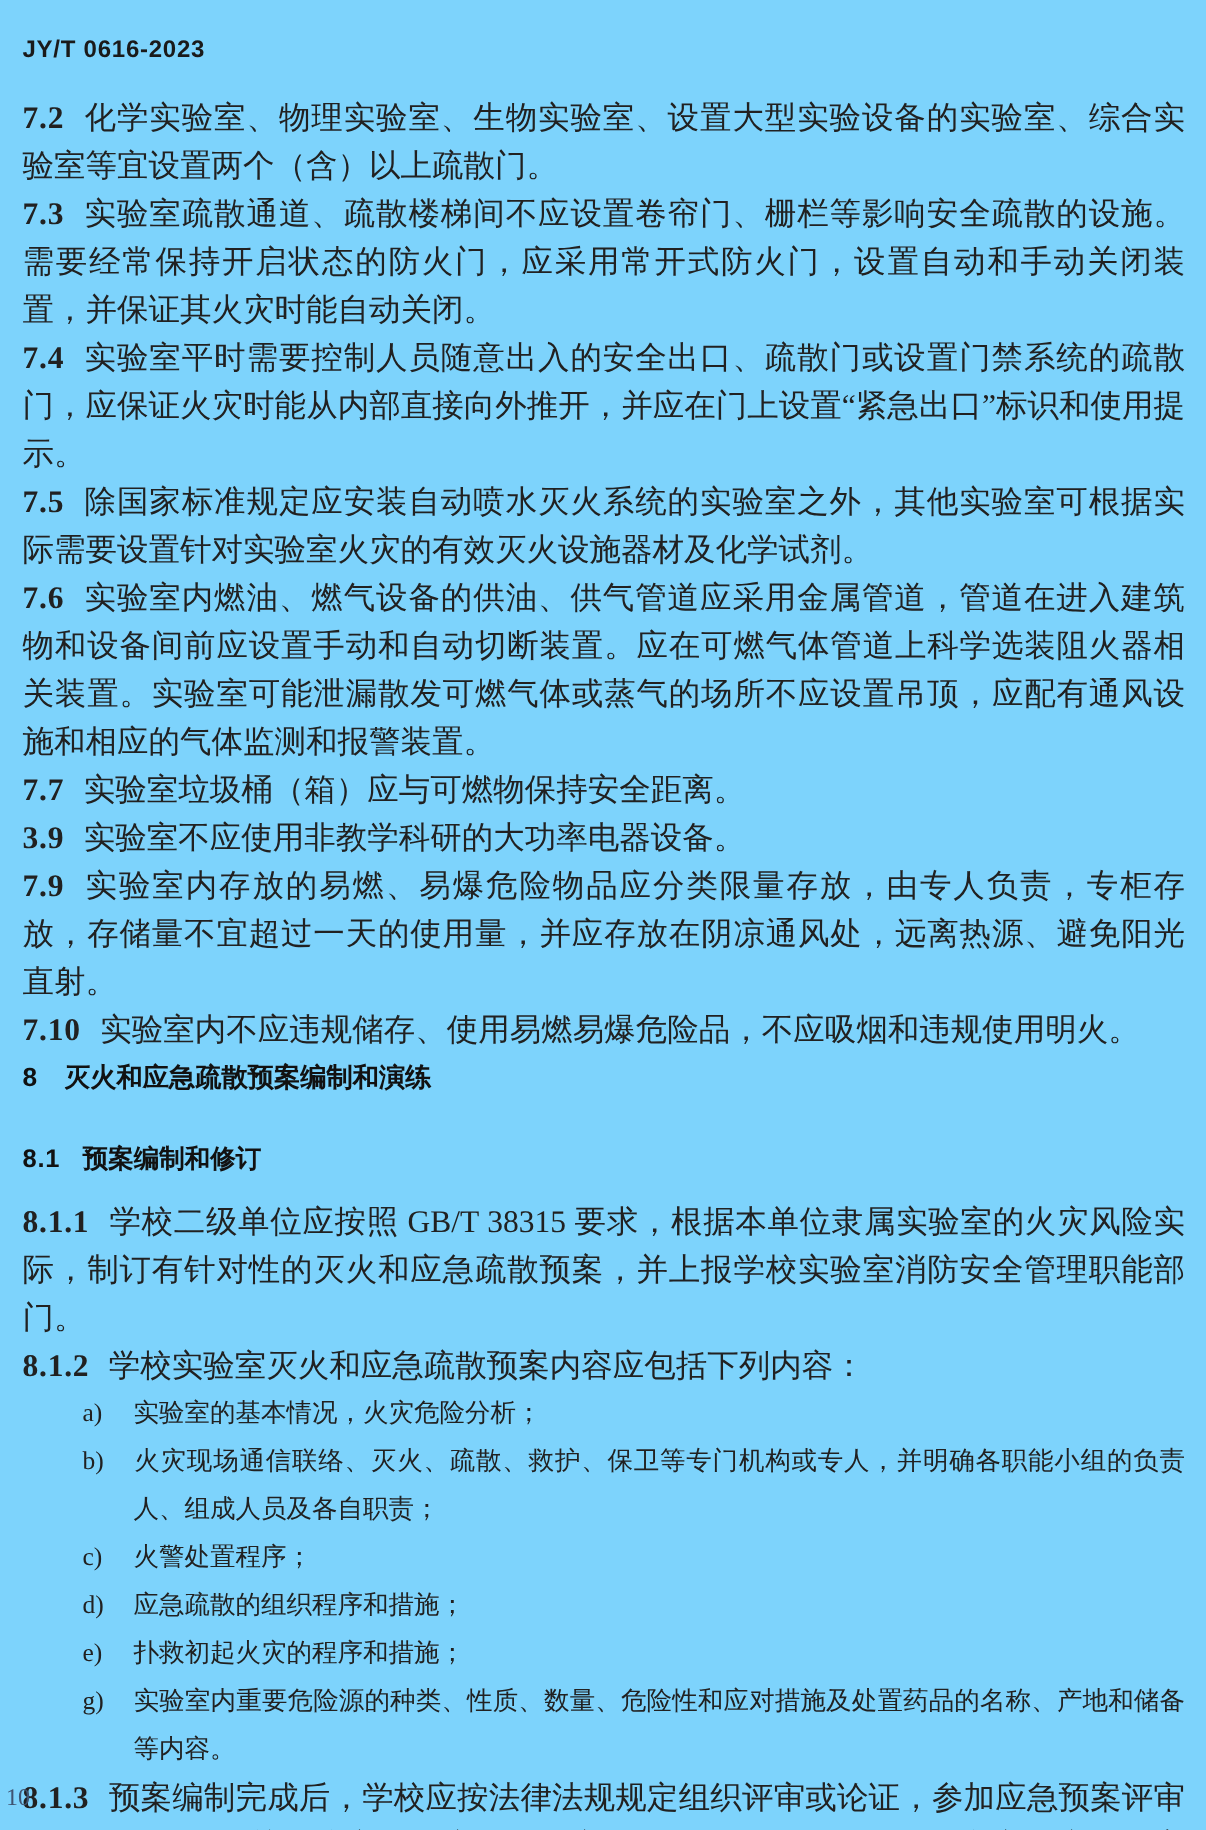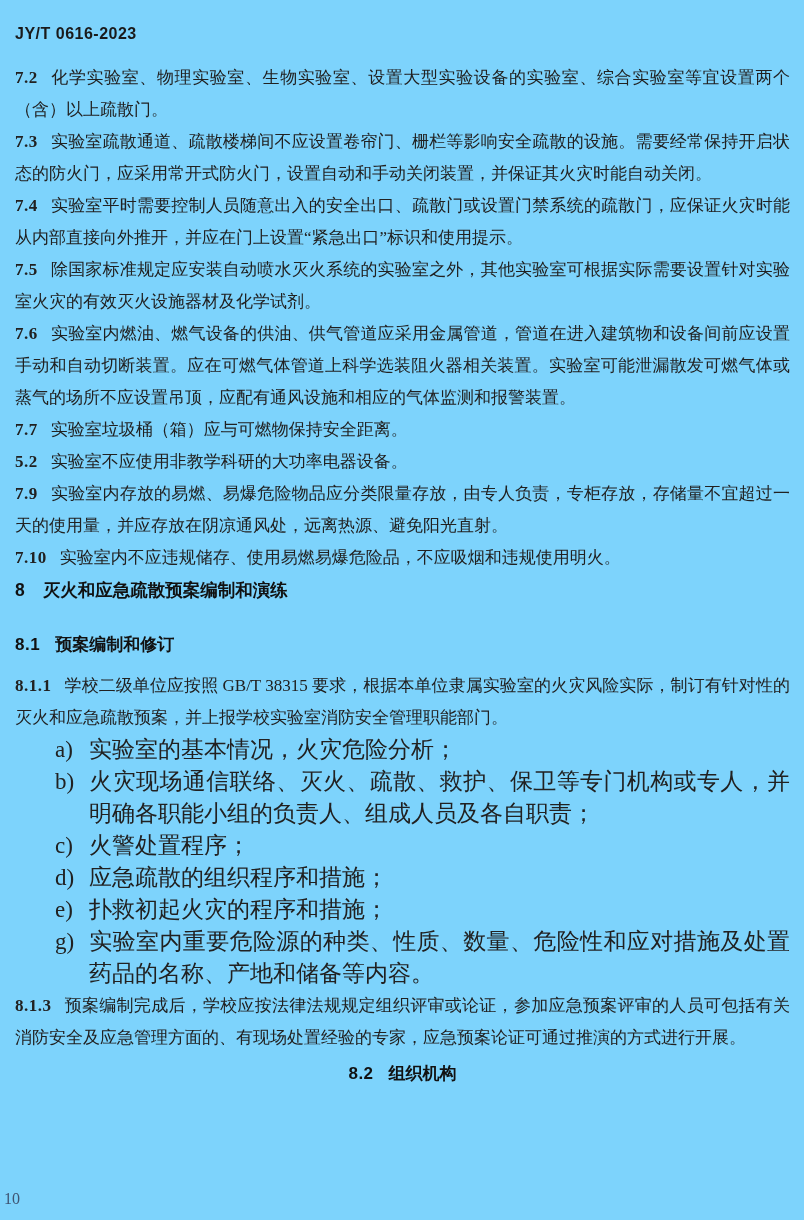--- a/index.html
+++ b/index.html
@@ -26,35 +26,35 @@
     font-family: "Liberation Sans", "DejaVu Sans", sans-serif;
     font-weight: bold;
     font-size: 16px;
     line-height: 20px;
     color: #1a1a1a;
     margin-bottom: 18px;
     letter-spacing: 0.5px;
   }
   p.clause {
     margin: 0;
-    font-size: 17px;
+    font-size: 21px;
     line-height: 32px;
     text-align: justify;
     color: #212121;
   }
   p.clause .num {
     font-weight: bold;
     margin-right: 13px;
     letter-spacing: 0.5px;
   }
   p.list-item {
     margin: 0 0 0 40px;
     padding-left: 34px;
     text-indent: -34px;
-    font-size: 23px;
+    font-size: 17px;
     line-height: 32px;
     text-align: justify;
     color: #212121;
   }
   p.list-item .marker {
     display: inline-block;
     width: 34px;
     text-indent: 0;
   }
   .h-chapter {
@@ -93,29 +93,30 @@
   <div class="content">
 
     <div class="doc-header">JY/T 0616-2023</div>
 
     <p class="clause"><span class="num">7.2</span><span>化学实验室、物理实验室、生物实验室、设置大型实验设备的实验室、综合实验室等宜设置两个（含）以上疏散门。</span></p>
     <p class="clause"><span class="num">7.3</span><span>实验室疏散通道、疏散楼梯间不应设置卷帘门、栅栏等影响安全疏散的设施。需要经常保持开启状态的防火门，应采用常开式防火门，设置自动和手动关闭装置，并保证其火灾时能自动关闭。</span></p>
     <p class="clause"><span class="num">7.4</span><span>实验室平时需要控制人员随意出入的安全出口、疏散门或设置门禁系统的疏散门，应保证火灾时能从内部直接向外推开，并应在门上设置“紧急出口”标识和使用提示。</span></p>
     <p class="clause"><span class="num">7.5</span><span>除国家标准规定应安装自动喷水灭火系统的实验室之外，其他实验室可根据实际需要设置针对实验室火灾的有效灭火设施器材及化学试剂。</span></p>
     <p class="clause"><span class="num">7.6</span><span>实验室内燃油、燃气设备的供油、供气管道应采用金属管道，管道在进入建筑物和设备间前应设置手动和自动切断装置。应在可燃气体管道上科学选装阻火器相关装置。实验室可能泄漏散发可燃气体或蒸气的场所不应设置吊顶，应配有通风设施和相应的气体监测和报警装置。</span></p>
     <p class="clause"><span class="num">7.7</span><span>实验室垃圾桶（箱）应与可燃物保持安全距离。</span></p>
-    <p class="clause"><span class="num">5.2</span><span>实验室不应使用非教学科研的大功率电器设备。</span></p>
+    <p class="clause"><span class="num">3.9</span><span>实验室不应使用非教学科研的大功率电器设备。</span></p>
     <p class="clause"><span class="num">7.9</span><span>实验室内存放的易燃、易爆危险物品应分类限量存放，由专人负责，专柜存放，存储量不宜超过一天的使用量，并应存放在阴凉通风处，远离热源、避免阳光直射。</span></p>
     <p class="clause"><span class="num">7.10</span><span>实验室内不应违规储存、使用易燃易爆危险品，不应吸烟和违规使用明火。</span></p>
 
     <h1 class="h-chapter"><span class="num">8</span><span>灭火和应急疏散预案编制和演练</span></h1>
 
     <h2 class="h-section"><span class="num">8.1</span><span>预案编制和修订</span></h2>
 
     <p class="clause"><span class="num">8.1.1</span><span>学校二级单位应按照 GB/T 38315 要求，根据本单位隶属实验室的火灾风险实际，制订有针对性的灭火和应急疏散预案，并上报学校实验室消防安全管理职能部门。</span></p>
+    <p class="clause"><span class="num">8.1.2</span><span>学校实验室灭火和应急疏散预案内容应包括下列内容：</span></p>
 
     <p class="list-item"><span class="marker">a)</span><span>实验室的基本情况，火灾危险分析；</span></p>
     <p class="list-item"><span class="marker">b)</span><span>火灾现场通信联络、灭火、疏散、救护、保卫等专门机构或专人，并明确各职能小组的负责人、组成人员及各自职责；</span></p>
     <p class="list-item"><span class="marker">c)</span><span>火警处置程序；</span></p>
     <p class="list-item"><span class="marker">d)</span><span>应急疏散的组织程序和措施；</span></p>
     <p class="list-item"><span class="marker">e)</span><span>扑救初起火灾的程序和措施；</span></p>
     <p class="list-item"><span class="marker">g)</span><span>实验室内重要危险源的种类、性质、数量、危险性和应对措施及处置药品的名称、产地和储备等内容。</span></p>
 
     <p class="clause clause-8-1-3"><span class="num">8.1.3</span><span>预案编制完成后，学校应按法律法规规定组织评审或论证，参加应急预案评审的人员可包括有关消防安全及应急管理方面的、有现场处置经验的专家，应急预案论证可通过推演的方式进行开展。</span></p>
 

